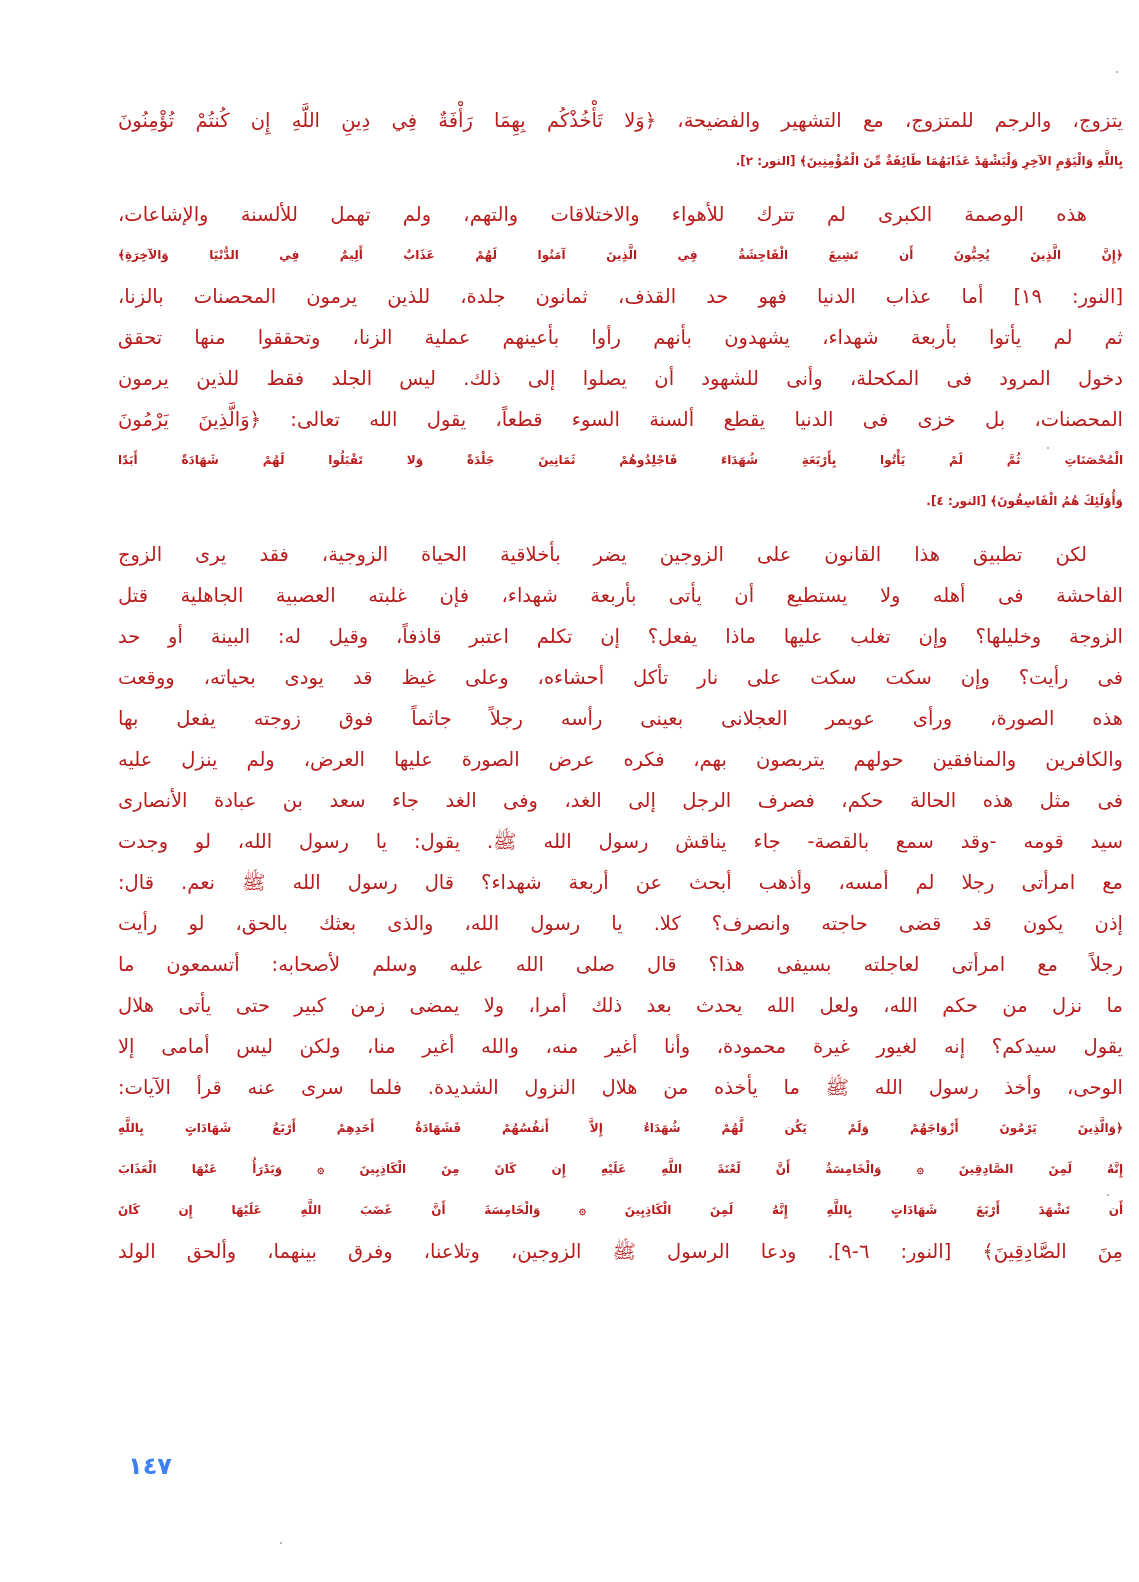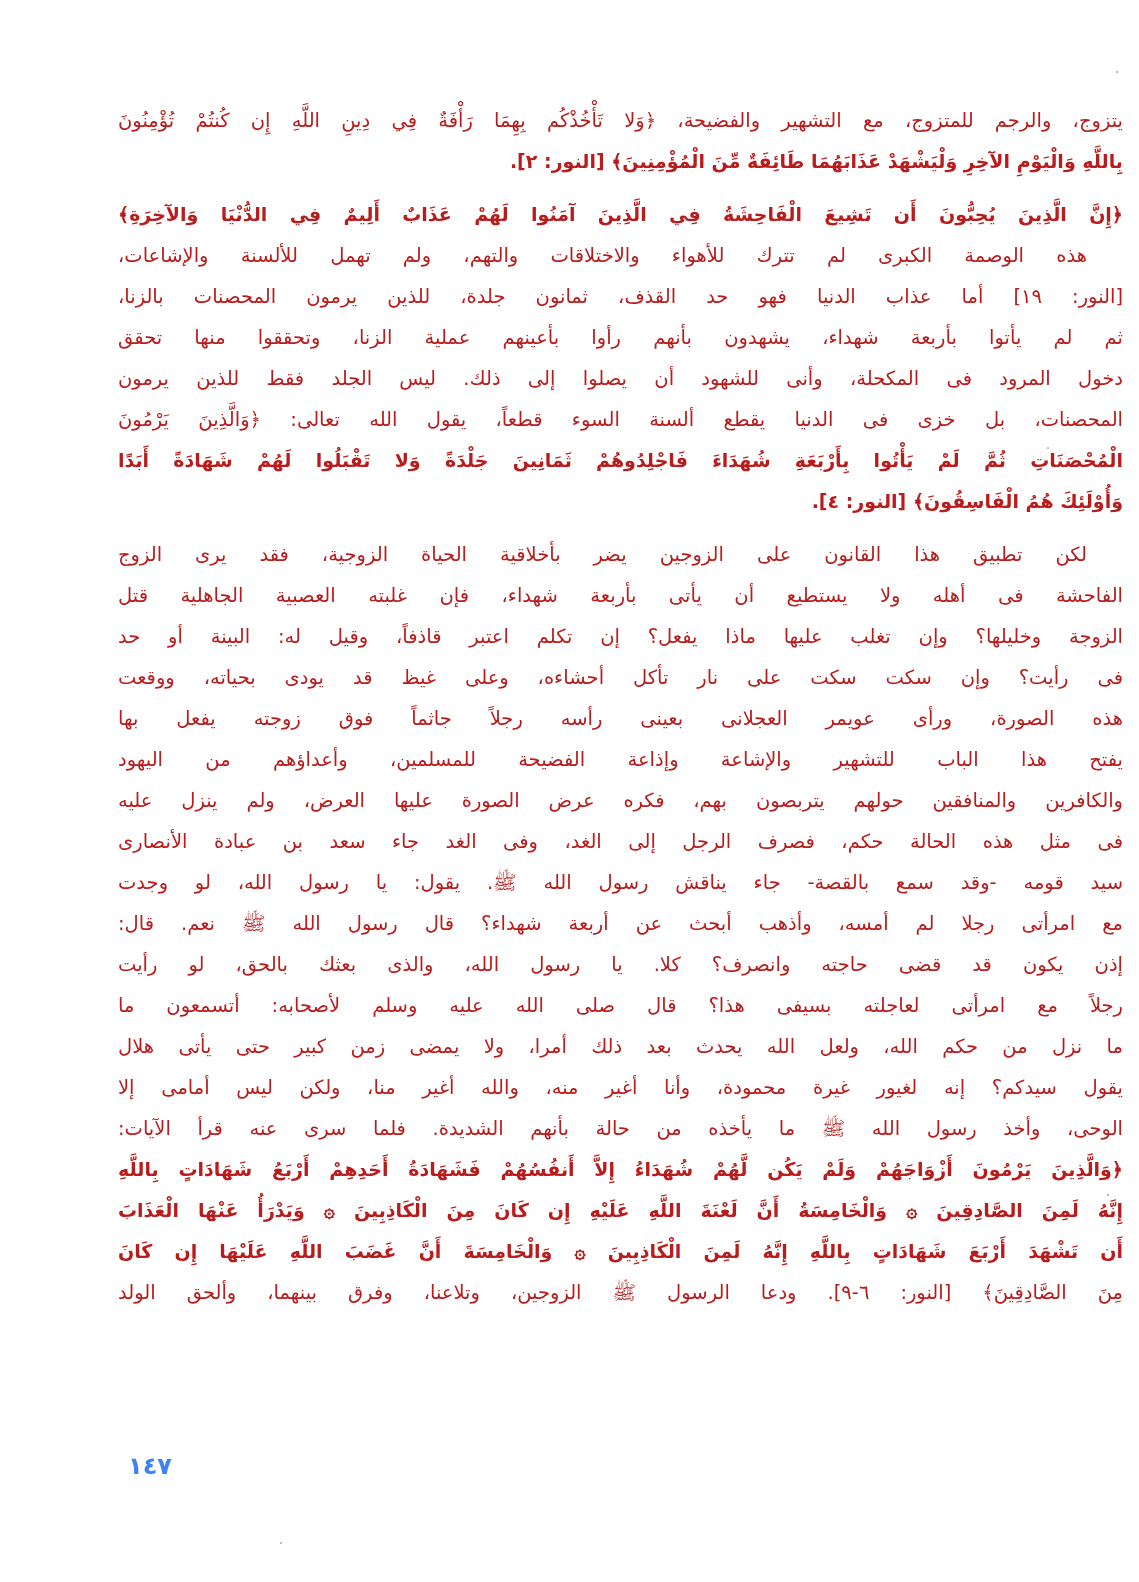--- a/index.html
+++ b/index.html
@@ -7,66 +7,65 @@
     .page {
       position: absolute; left: 118px; top: 100px; width: 1005px;
       direction: rtl; text-align: justify; text-align-last: justify;
       font-family: "DejaVu Sans", sans-serif; color: #b91c1c;
     }
     .line {
       height: 41px; line-height: 41px; font-size: 19.5px; white-space: nowrap;
       overflow: hidden; text-align: justify; text-align-last: justify;
     }
     .line.last { text-align-last: right; }
-    .line.quran { font-weight: bold; font-size: 19px; }
+    .line.quran { font-weight: bold; font-size: 12px; }
     .para-gap { height: 12px; }
     .indent { padding-right: 36px; }
     .page-number {
       position: absolute; left: 128px; top: 1452px;
       font-family: "DejaVu Sans", sans-serif; font-size: 24px; font-weight: bold; color: #3b82f6;
       direction: rtl;
     }
     .speck { position: absolute; width: 2px; height: 2px; background: #bbb; }
   </style>
 </head>
 <body>
 
 <div class="page" id="page-body">
     <div class="paragraph">
       <div class="line">يتزوج، والرجم للمتزوج، مع التشهير والفضيحة، ﴿وَلا تَأْخُذْكُم بِهِمَا رَأْفَةٌ فِي دِينِ اللَّهِ إِن كُنتُمْ تُؤْمِنُونَ</div>
       <div class="line quran last">بِاللَّهِ وَالْيَوْمِ الآخِرِ وَلْيَشْهَدْ عَذَابَهُمَا طَائِفَةٌ مِّنَ الْمُؤْمِنِينَ﴾ [النور: ٢].</div>
     </div>
     <div class="para-gap"></div>
     <div class="paragraph">
+      <div class="line indent">هذه الوصمة الكبرى لم تترك للأهواء والاختلاقات والتهم، ولم تهمل للألسنة والإشاعات،</div>
       <div class="line quran">﴿إِنَّ الَّذِينَ يُحِبُّونَ أَن تَشِيعَ الْفَاحِشَةُ فِي الَّذِينَ آمَنُوا لَهُمْ عَذَابٌ أَلِيمٌ فِي الدُّنْيَا وَالآخِرَةِ﴾</div>
-      <div class="line indent">هذه الوصمة الكبرى لم تترك للأهواء والاختلاقات والتهم، ولم تهمل للألسنة والإشاعات،</div>
       <div class="line">[النور: ١٩] أما عذاب الدنيا فهو حد القذف، ثمانون جلدة، للذين يرمون المحصنات بالزنا،</div>
       <div class="line">ثم لم يأتوا بأربعة شهداء، يشهدون بأنهم رأوا بأعينهم عملية الزنا، وتحققوا منها تحقق</div>
       <div class="line">دخول المرود فى المكحلة، وأنى للشهود أن يصلوا إلى ذلك. ليس الجلد فقط للذين يرمون</div>
       <div class="line">المحصنات، بل خزى فى الدنيا يقطع ألسنة السوء قطعاً، يقول الله تعالى: ﴿وَالَّذِينَ يَرْمُونَ</div>
       <div class="line quran">الْمُحْصَنَاتِ ثُمَّ لَمْ يَأْتُوا بِأَرْبَعَةِ شُهَدَاءَ فَاجْلِدُوهُمْ ثَمَانِينَ جَلْدَةً وَلا تَقْبَلُوا لَهُمْ شَهَادَةً أَبَدًا</div>
       <div class="line quran last">وَأُوْلَئِكَ هُمُ الْفَاسِقُونَ﴾ [النور: ٤].</div>
     </div>
     <div class="para-gap"></div>
     <div class="paragraph">
       <div class="line indent">لكن تطبيق هذا القانون على الزوجين يضر بأخلاقية الحياة الزوجية، فقد يرى الزوج</div>
       <div class="line">الفاحشة فى أهله ولا يستطيع أن يأتى بأربعة شهداء، فإن غلبته العصبية الجاهلية قتل</div>
       <div class="line">الزوجة وخليلها؟ وإن تغلب عليها ماذا يفعل؟ إن تكلم اعتبر قاذفاً، وقيل له: البينة أو حد</div>
       <div class="line">فى رأيت؟ وإن سكت سكت على نار تأكل أحشاءه، وعلى غيظ قد يودى بحياته، ووقعت</div>
       <div class="line">هذه الصورة، ورأى عويمر العجلانى بعينى رأسه رجلاً جاثماً فوق زوجته يفعل بها</div>
-      <div class="line">يفتح هذا الباب للتشهير والإشاعة وإذاعة الفضيحة للمسلمين، وأعداؤهم من اليهود</div>
       <div class="line">والكافرين والمنافقين حولهم يتربصون بهم، فكره عرض الصورة عليها العرض، ولم ينزل عليه</div>
       <div class="line">فى مثل هذه الحالة حكم، فصرف الرجل إلى الغد، وفى الغد جاء سعد بن عبادة الأنصارى</div>
       <div class="line">سيد قومه -وقد سمع بالقصة- جاء يناقش رسول الله ﷺ. يقول: يا رسول الله، لو وجدت</div>
       <div class="line">مع امرأتى رجلا لم أمسه، وأذهب أبحث عن أربعة شهداء؟ قال رسول الله ﷺ نعم. قال:</div>
       <div class="line">إذن يكون قد قضى حاجته وانصرف؟ كلا. يا رسول الله، والذى بعثك بالحق، لو رأيت</div>
       <div class="line">رجلاً مع امرأتى لعاجلته بسيفى هذا؟ قال صلى الله عليه وسلم لأصحابه: أتسمعون ما</div>
       <div class="line">ما نزل من حكم الله، ولعل الله يحدث بعد ذلك أمرا، ولا يمضى زمن كبير حتى يأتى هلال</div>
       <div class="line">يقول سيدكم؟ إنه لغيور غيرة محمودة، وأنا أغير منه، والله أغير منا، ولكن ليس أمامى إلا</div>
-      <div class="line">الوحى، وأخذ رسول الله ﷺ ما يأخذه من حالة بأنهم الشديدة. فلما سرى عنه قرأ الآيات:</div>
+      <div class="line">الوحى، وأخذ رسول الله ﷺ ما يأخذه من هلال النزول الشديدة. فلما سرى عنه قرأ الآيات:</div>
       <div class="line quran">﴿وَالَّذِينَ يَرْمُونَ أَزْوَاجَهُمْ وَلَمْ يَكُن لَّهُمْ شُهَدَاءُ إِلاَّ أَنفُسُهُمْ فَشَهَادَةُ أَحَدِهِمْ أَرْبَعُ شَهَادَاتٍ بِاللَّهِ</div>
       <div class="line quran">إِنَّهُ لَمِنَ الصَّادِقِينَ ۞ وَالْخَامِسَةُ أَنَّ لَعْنَةَ اللَّهِ عَلَيْهِ إِن كَانَ مِنَ الْكَاذِبِينَ ۞ وَيَدْرَأُ عَنْهَا الْعَذَابَ</div>
       <div class="line quran">أَن تَشْهَدَ أَرْبَعَ شَهَادَاتٍ بِاللَّهِ إِنَّهُ لَمِنَ الْكَاذِبِينَ ۞ وَالْخَامِسَةَ أَنَّ غَضَبَ اللَّهِ عَلَيْهَا إِن كَانَ</div>
       <div class="line">مِنَ الصَّادِقِينَ﴾ [النور: ٦-٩]. ودعا الرسول ﷺ الزوجين، وتلاعنا، وفرق بينهما، وألحق الولد</div>
     </div>
   </div>
 
 <div class="page-number">١٤٧</div>
 
 <div class="speck" style="left:1116px; top:71px;"></div>

